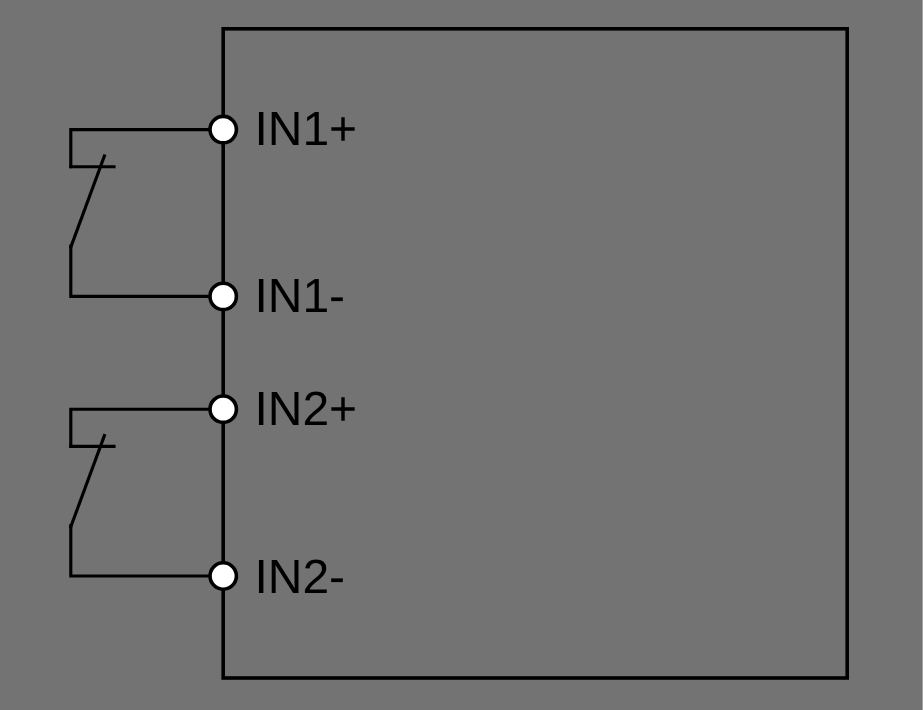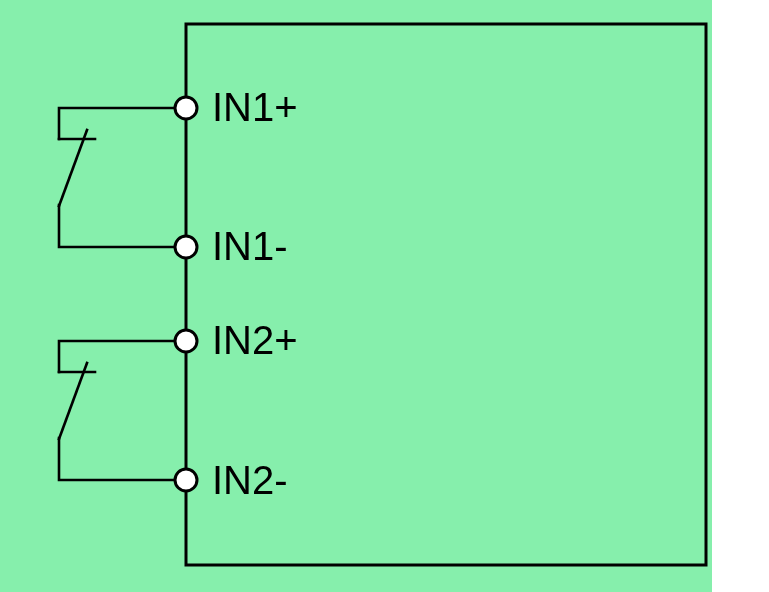--- a/index.html
+++ b/index.html
@@ -2,23 +2,23 @@
 <html><head>
 <meta charset="utf-8">
 <style>
   html, body {
     margin: 0;
     padding: 0;
     background: #ffffff;
   }
   .stage {
     position: relative;
-    width: 712px;
+    width: 769px;
     height: 592px;
-    background: #86efac;
+    background: #737373;
     overflow: hidden;
     text-align: center;
   }
   svg {
     display: block;
   }
   .wire {
     fill: none;
     stroke: #000000;
     stroke-width: 2.6;

